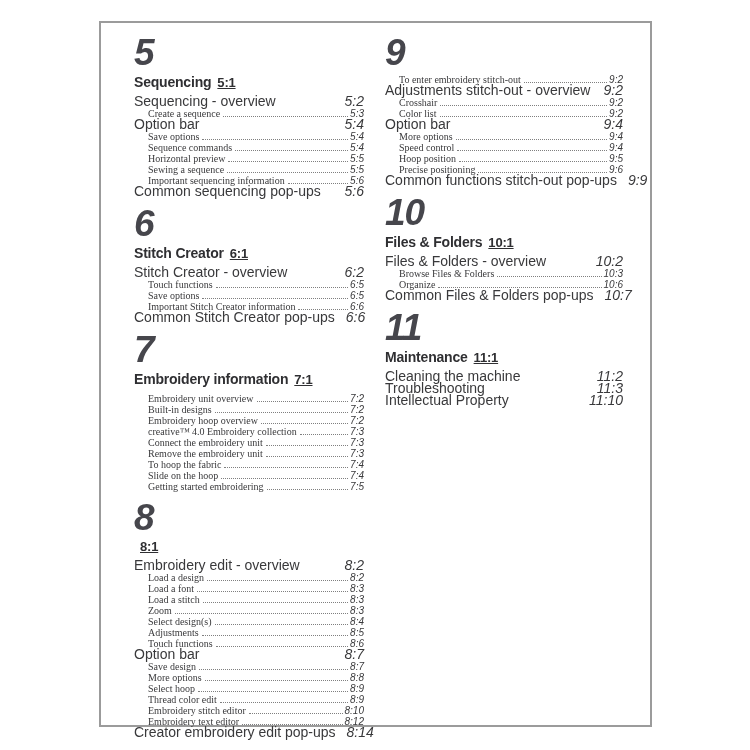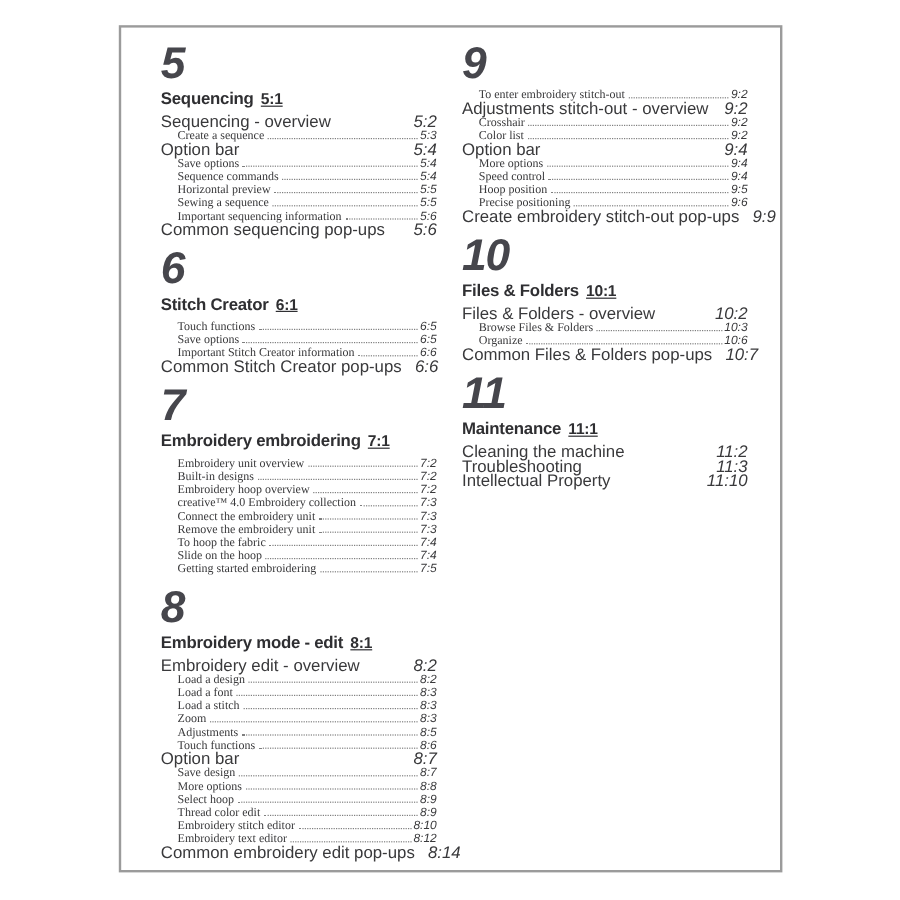--- a/index.html
+++ b/index.html
@@ -107,20 +107,25 @@
   </div>
         </div>
   </section>
       <section class="chapter">
     <div class="chapter-num">6</div>
     <div class="chapter-head">
       <span class="chapter-title">Stitch Creator</span>
       <span class="chapter-ref">6:1</span>
     </div>
     <div class="entries">
+          <div class="entry l1">
+    <span class="entry-label">Stitch Creator - overview</span>
+    <span class="leader spacer"></span>
+    <span class="entry-ref">6:2</span>
+  </div>
           <div class="entry l2">
     <span class="entry-label">Touch functions</span>
     <span class="leader"></span>
     <span class="entry-ref">6:5</span>
   </div>
           <div class="entry l2">
     <span class="entry-label">Save options</span>
     <span class="leader"></span>
     <span class="entry-ref">6:5</span>
   </div>
@@ -132,21 +137,21 @@
           <div class="entry l1">
     <span class="entry-label">Common Stitch Creator pop-ups</span>
     <span class="leader spacer"></span>
     <span class="entry-ref">6:6</span>
   </div>
         </div>
   </section>
       <section class="chapter">
     <div class="chapter-num">7</div>
     <div class="chapter-head">
-      <span class="chapter-title">Embroidery embroidering</span>
+      <span class="chapter-title">Embroidery information</span>
       <span class="chapter-ref">7:1</span>
     </div>
     <div class="entries">
           <div class="entry l2">
     <span class="entry-label">Embroidery unit overview</span>
     <span class="leader"></span>
     <span class="entry-ref">7:2</span>
   </div>
           <div class="entry l2">
     <span class="entry-label">Built-in designs</span>
@@ -186,21 +191,20 @@
           <div class="entry l2">
     <span class="entry-label">Getting started embroidering</span>
     <span class="leader"></span>
     <span class="entry-ref">7:5</span>
   </div>
         </div>
   </section>
       <section class="chapter">
     <div class="chapter-num">8</div>
     <div class="chapter-head">
-      <span class="chapter-title">Embroidery mode - edit</span>
       <span class="chapter-ref">8:1</span>
     </div>
     <div class="entries">
           <div class="entry l1">
     <span class="entry-label">Embroidery edit - overview</span>
     <span class="leader spacer"></span>
     <span class="entry-ref">8:2</span>
   </div>
           <div class="entry l2">
     <span class="entry-label">Load a design</span>
@@ -216,20 +220,25 @@
     <span class="entry-label">Load a stitch</span>
     <span class="leader"></span>
     <span class="entry-ref">8:3</span>
   </div>
           <div class="entry l2">
     <span class="entry-label">Zoom</span>
     <span class="leader"></span>
     <span class="entry-ref">8:3</span>
   </div>
           <div class="entry l2">
+    <span class="entry-label">Select design(s)</span>
+    <span class="leader"></span>
+    <span class="entry-ref">8:4</span>
+  </div>
+          <div class="entry l2">
     <span class="entry-label">Adjustments</span>
     <span class="leader"></span>
     <span class="entry-ref">8:5</span>
   </div>
           <div class="entry l2">
     <span class="entry-label">Touch functions</span>
     <span class="leader"></span>
     <span class="entry-ref">8:6</span>
   </div>
           <div class="entry l1">
@@ -261,21 +270,21 @@
     <span class="entry-label">Embroidery stitch editor</span>
     <span class="leader"></span>
     <span class="entry-ref">8:10</span>
   </div>
           <div class="entry l2">
     <span class="entry-label">Embroidery text editor</span>
     <span class="leader"></span>
     <span class="entry-ref">8:12</span>
   </div>
           <div class="entry l1">
-    <span class="entry-label">Common embroidery edit pop-ups</span>
+    <span class="entry-label">Creator embroidery edit pop-ups</span>
     <span class="leader spacer"></span>
     <span class="entry-ref">8:14</span>
   </div>
         </div>
   </section>
     </div>
   <div class="col col-right" id="col-1">
       <section class="chapter">
     <div class="chapter-num">9</div>
     <div class="entries">
@@ -318,21 +327,21 @@
     <span class="entry-label">Hoop position</span>
     <span class="leader"></span>
     <span class="entry-ref">9:5</span>
   </div>
           <div class="entry l2">
     <span class="entry-label">Precise positioning</span>
     <span class="leader"></span>
     <span class="entry-ref">9:6</span>
   </div>
           <div class="entry l1">
-    <span class="entry-label">Create embroidery stitch-out pop-ups</span>
+    <span class="entry-label">Common functions stitch-out pop-ups</span>
     <span class="leader spacer"></span>
     <span class="entry-ref">9:9</span>
   </div>
         </div>
   </section>
       <section class="chapter">
     <div class="chapter-num">10</div>
     <div class="chapter-head">
       <span class="chapter-title">Files &amp; Folders</span>
       <span class="chapter-ref">10:1</span>

